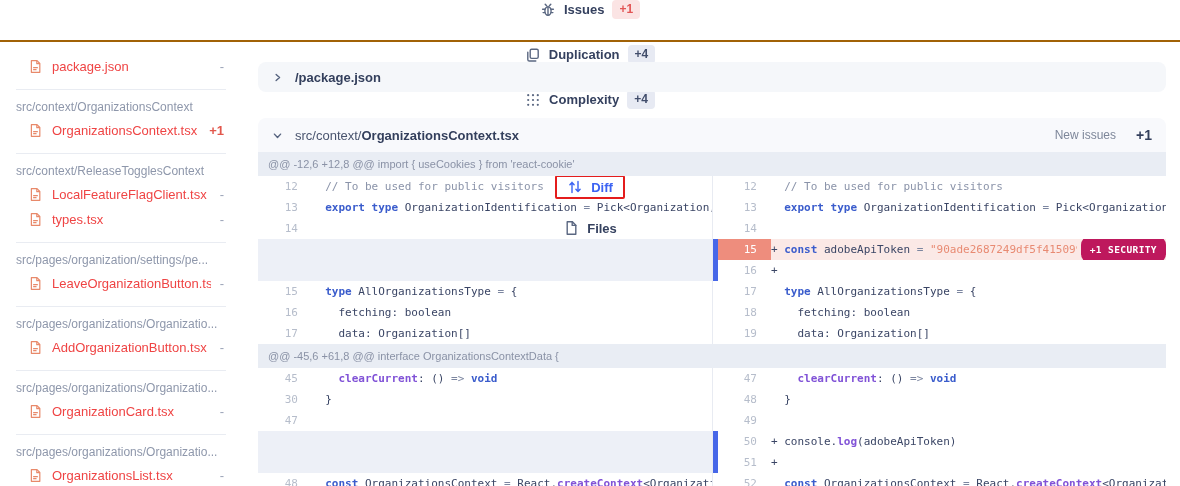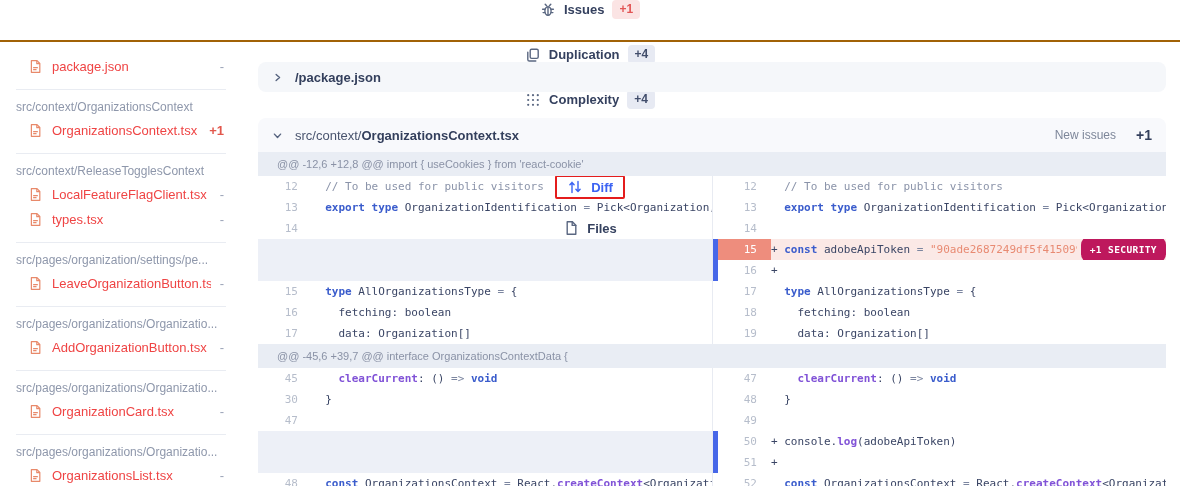--- a/index.html
+++ b/index.html
@@ -44,21 +44,21 @@
   .diff-panel { margin-top:26px; }
   .panel-header { height:34px; background:#f8f9fc; border-radius:8px 8px 0 0;
                   display:flex; align-items:center; gap:12px; padding:0 14px; cursor:pointer; }
   .panel-header .ppath { font-size:13px; color:#49546e; }
   .panel-header .ppath b { color:#333f5c; }
   .panel-header .spacer { flex:1; }
   .new-issues-label { font-size:12px; color:#7d8699; margin-right:8px; }
   .new-issues-count { font-size:14px; font-weight:bold; color:#333f5c; }
 
   .hunk-header { height:24px; line-height:24px; background:#e9edf4; color:#8a92a6;
-                 font-size:11px; padding-left:19px; white-space:nowrap; overflow:hidden; }
+                 font-size:11px; padding-left:10px; white-space:nowrap; overflow:hidden; }
 
   .diff-row { display:flex; height:21px; }
   .dhalf { width:50%; display:flex; overflow:hidden; position:relative; }
   .dhalf.right { border-left:1px solid #e8ebf2; }
   .dhalf.filler { background:#edf0f7; }
   .gutter { width:54px; flex:none; text-align:right; padding-right:14px;
             font-family:"DejaVu Sans Mono", monospace; font-size:11px; line-height:21px;
             color:#b6bdcb; }
   .dhalf.right .gutter { width:58px; padding-left:5px; }
   .dcode { flex:1; min-width:0; display:flex; align-items:center; overflow:hidden;
@@ -385,21 +385,21 @@
               <span class="codetext"><span class="tk-plain">    data: Organization[]</span></span>
             </div>
           </div>
           <div class="dhalf right">
             <div class="gutter">19</div>
             <div class="dcode">
               <span class="codetext"><span class="tk-plain">    data: Organization[]</span></span>
             </div>
           </div>
         </div>
-        <div class="hunk-header">@@ -45,6 +39,7 @@ interface OrganizationsContextData {</div>
+        <div class="hunk-header">@@ -45,6 +61,8 @@ interface OrganizationsContextData {</div>
         <div class="diff-row">
           <div class="dhalf left">
             <div class="gutter">45</div>
             <div class="dcode">
               <span class="codetext"><span class="tk-plain">    </span><span class="tk-fn">clearCurrent</span><span class="tk-plain">: () </span><span class="tk-op">=&gt;</span><span class="tk-plain"> </span><span class="tk-kw">void</span></span>
             </div>
           </div>
           <div class="dhalf right">
             <div class="gutter">47</div>
             <div class="dcode">

